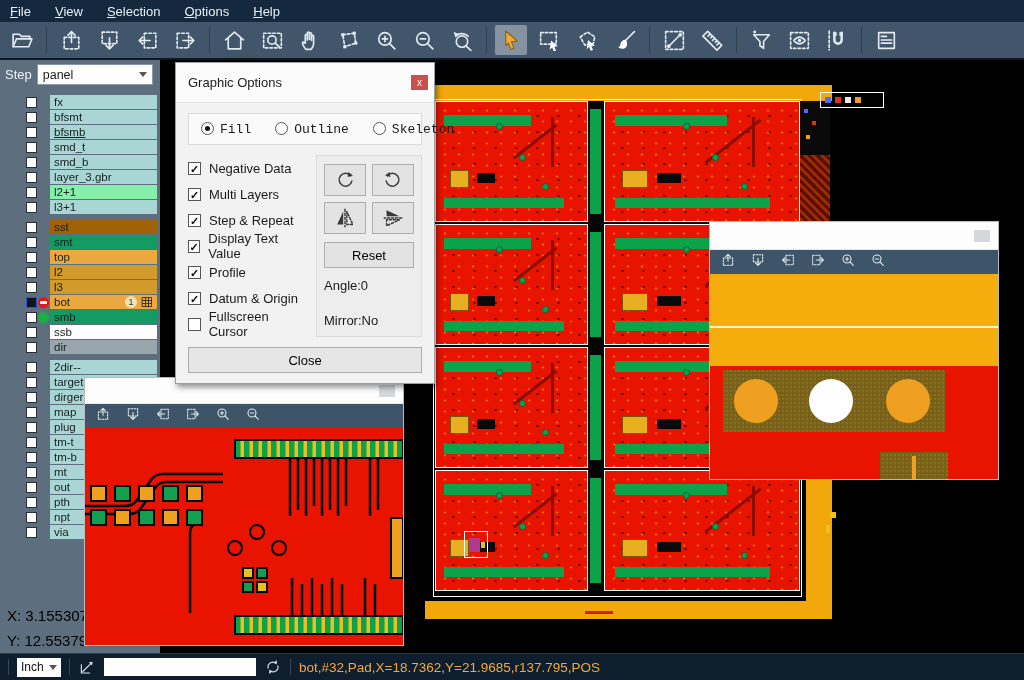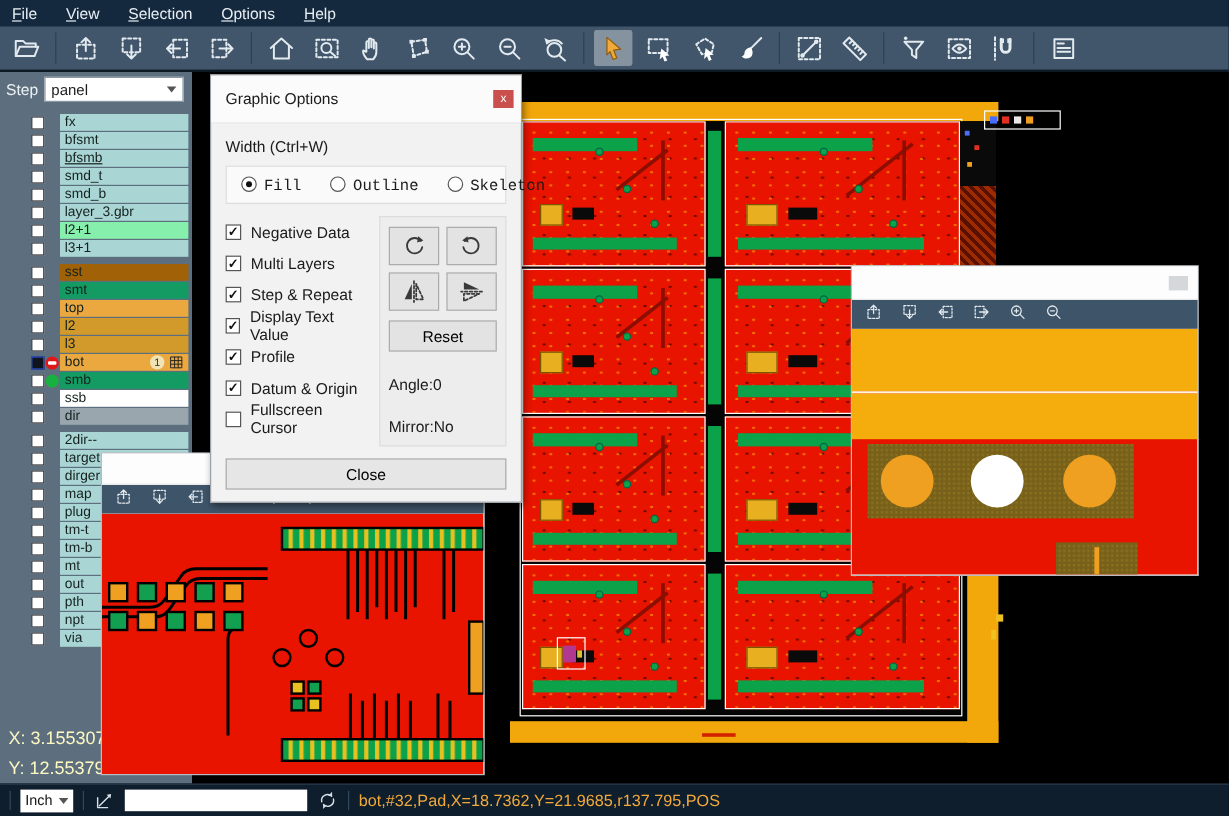--- a/index.html
+++ b/index.html
@@ -46,21 +46,21 @@
   .ind { width:13px; flex:none; display:flex; justify-content:center; }
   .ind .dot { width:11px; height:11px; border-radius:50%; position:relative; }
   .ind .dot.red { background:#E01818; }
   .ind .dot.red::after { content:""; position:absolute; left:2px; top:4px; width:7px; height:3px; background:#fff; border-radius:1px; }
   .ind .dot.green { background:#18B040; }
   .lname { flex:1; height:100%; margin-right:3px; font-size:11.5px; color:#14211F;
            display:flex; align-items:center; padding-left:4px; position:relative; }
   .badge { position:absolute; right:20px; top:1px; width:12px; height:12px; border-radius:50%;
            background:#F2E3B5; color:#333; font-size:9px; display:flex; align-items:center; justify-content:center; }
   .gridic { position:absolute; right:4px; top:1px; width:12px; height:12px; color:#222; }
-  .coords { position:absolute; left:7px; top:543px; color:#fef9c3; font-size:15px; line-height:25px; }
+  .coords { position:absolute; left:7px; top:543px; color:#000000; font-size:15px; line-height:25px; }
 
   
   .canvas { position:absolute; left:160px; top:60px; right:0; bottom:27px; background:#000; overflow:hidden; }
   .panel { position:absolute; left:265px; top:25px; width:407px; height:534px; }
   .topbar   { position:absolute; left:0; top:0; right:0; height:16px; background:#F2A70A; }
   .rightband{ position:absolute; right:0; top:140px; width:26px; bottom:0; background:#F2A70A; }
   .bottomband{ position:absolute; left:0; right:0; bottom:0; height:18px; background:#F2A70A; }
   .profile { position:absolute; left:8px; top:14px; width:369px; height:498px; border:1px solid #fff; }
   .board-area { position:absolute; left:10px; top:16px; width:365px; height:494px; background:#050505; overflow:hidden; }
   .board { position:absolute; background:#E81400; border:1px solid #FFF; overflow:hidden; }
@@ -118,21 +118,21 @@
   .check-row { display:flex; align-items:center; gap:8px; height:26px; }
   .xbox { width:13px; height:13px; background:#fff; border:1px solid #555; font-size:11px; line-height:12px;
           text-align:center; color:#111; font-weight:bold; }
   .transform-panel { width:106px; background:#EDEDED; border:1px solid #DCDCDC; padding:8px 7px; align-self:flex-start; }
   .tgrid { display:grid; grid-template-columns:1fr 1fr; gap:6px; }
   .tbtn { height:32px; background:#E3E3E3; border:1px solid #ACACAC; display:flex; align-items:center;
           justify-content:center; color:#3A3A3A; }
   .tbtn svg { width:22px; height:22px; }
   .reset-btn { width:100%; height:26px; margin-top:8px; background:#E3E3E3; border:1px solid #ACACAC;
                font-size:13px; font-family:"Liberation Sans",sans-serif; }
-  .ang { margin-top:20px; } .mir { margin-top:20px; }
+  .ang { margin-top:10px; } .mir { margin-top:20px; }
   .close-btn { width:100%; height:26px; margin-top:10px; background:#E6E6E6; border:1px solid #ACACAC;
                font-size:13px; font-family:"Liberation Sans",sans-serif; }
 
   
   .statusbar { position:absolute; left:0; bottom:0; width:100%; height:27px; background:#0F1E2C;
                border-top:1px solid #2A3A4A; display:flex; align-items:center; font-size:13px; color:#C8D4DE; }
   .sb-sep { width:1px; height:16px; background:#33475A; margin:0 8px; }
   .unit-select { width:44px; height:19px; background:#fff; color:#111; display:flex; align-items:center;
                  justify-content:space-between; padding:0 4px; font-size:12px; }
   .sb-ic { width:18px; height:18px; color:#D6DEE6; }
@@ -747,21 +747,20 @@
       </svg>
     </div>
   </div>
 
   <div class="dialog">
     <div class="dlg-title-bar">
       <span>Graphic Options</span>
       <button class="dlg-close">x</button>
     </div>
     <div class="dlg-body">
-      <div class="wlabel">Width (Ctrl+W)</div>
       <div class="radio-box" id="go-radios">
           <div class="radio">
             <span class="rdot sel"></span>
             <span>Fill</span>
           </div>
           <div class="radio">
             <span class="rdot"></span>
             <span>Outline</span>
           </div>
           <div class="radio">

